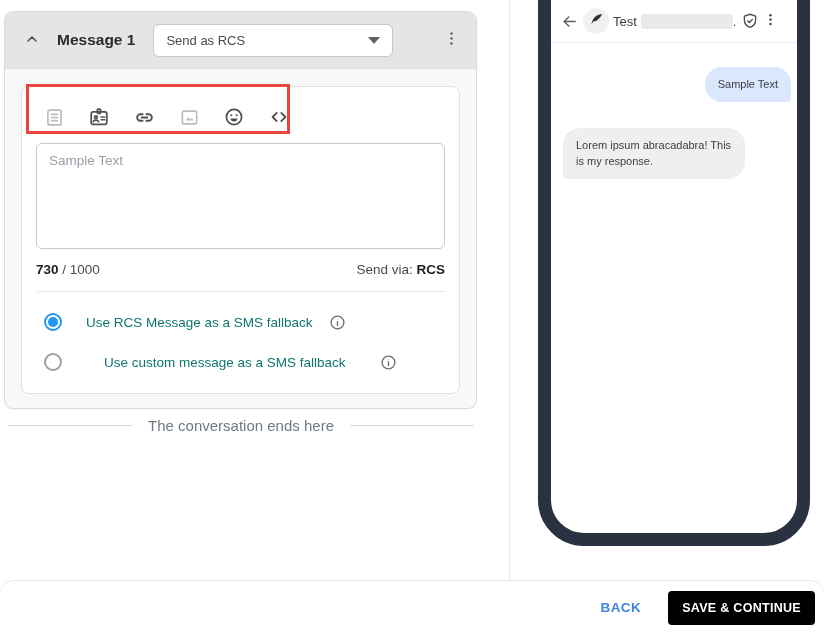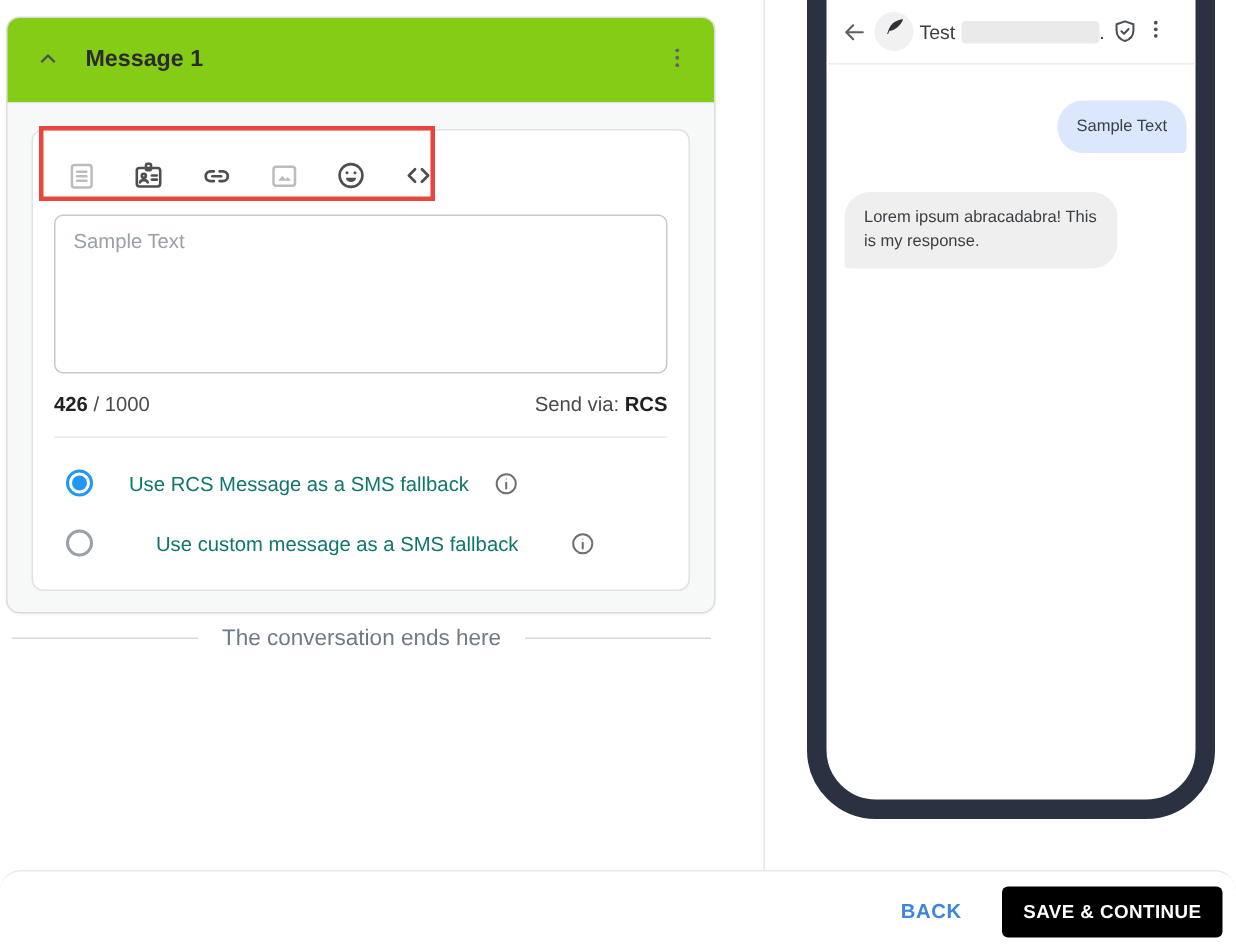--- a/index.html
+++ b/index.html
@@ -16,21 +16,21 @@
   
   .left-panel { position:absolute; left:0; top:0; width:510px; height:580px; background:#fff; border-right:1px solid #e8e8e8; }
 
   .message-card {
     position:absolute; left:4px; top:11px; width:473px;
     background:#f7f8f8; border:1px solid #dcdcdc; border-radius:9px;
     box-shadow:0 1px 2px rgba(0,0,0,.04);
   }
   .card-header {
     display:flex; align-items:center; height:57px;
-    background:#84cc16; border-bottom:1px solid #e3e3e3;
+    background:#e5e5e5; border-bottom:1px solid #e3e3e3;
     border-radius:8px 8px 0 0; padding:0 14px;
   }
   .collapse-btn { width:26px; height:26px; display:grid; place-items:center; color:#4a4f54; cursor:pointer; background:none; border:none; }
   .card-title { font-size:15.5px; font-weight:700; color:#2b2b2b; margin-left:12px; white-space:nowrap; }
   .channel-dropdown {
     margin-left:18px; width:240px; height:33px;
     border:1px solid #c6c6c6; border-radius:6px; background:#fff;
     display:flex; align-items:center; justify-content:space-between;
     padding:0 12px; cursor:pointer;
   }
@@ -137,20 +137,24 @@
     <div class="message-card">
       <div class="card-header">
         <button class="collapse-btn">
           <span>
             <svg width="16" height="16" viewBox="0 0 24 24" fill="none" stroke="currentColor" stroke-width="2.4" stroke-linecap="round" stroke-linejoin="round">
                 <polyline points="6 15 12 9 18 15"></polyline>
               </svg>
           </span>
         </button>
         <div class="card-title">Message 1</div>
+        <div class="channel-dropdown">
+          <span class="dd-value">Send as RCS</span>
+          <span class="dd-caret"></span>
+        </div>
         <button class="kebab">
           <span>
             <svg width="17" height="17" viewBox="0 0 24 24" fill="currentColor">
                 <circle cx="12" cy="5" r="1.8"></circle>
                 <circle cx="12" cy="12" r="1.8"></circle>
                 <circle cx="12" cy="19" r="1.8"></circle>
               </svg>
           </span>
         </button>
       </div>
@@ -204,21 +208,21 @@
                   <polyline points="9.5 7.5 5 12 9.5 16.5"></polyline>
                   <polyline points="14.5 7.5 19 12 14.5 16.5"></polyline>
                 </svg>
             </button>
           </div>
 
           <textarea class="composer" placeholder="Sample Text" style=""></textarea>
 
           <div class="counter-row">
             <div>
-              <span class="count-used">426</span><span> / </span><span>1000</span>
+              <span class="count-used">730</span><span> / </span><span>1000</span>
             </div>
             <div class="send-via">
               <span>Send via: </span><b>RCS</b>
             </div>
           </div>
 
           <hr class="editor-divider">
 
           <div class="radio-group">
             <div class="radio-row selected">

